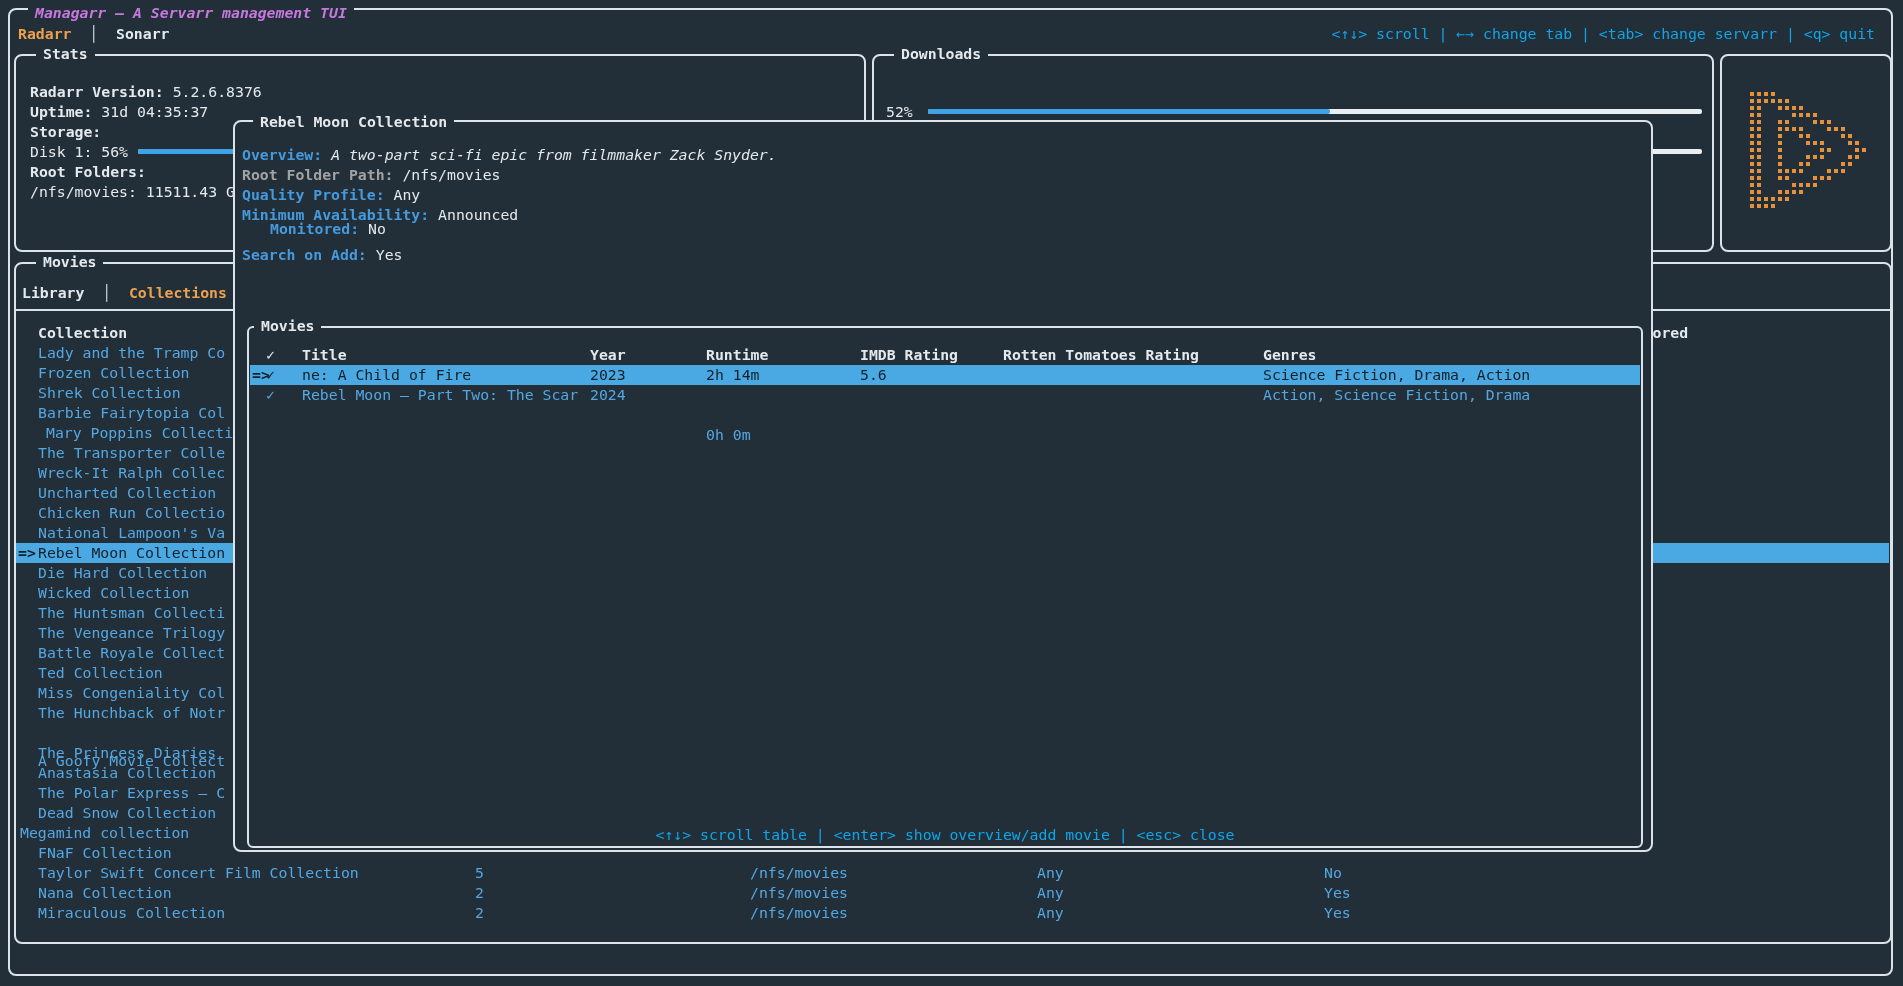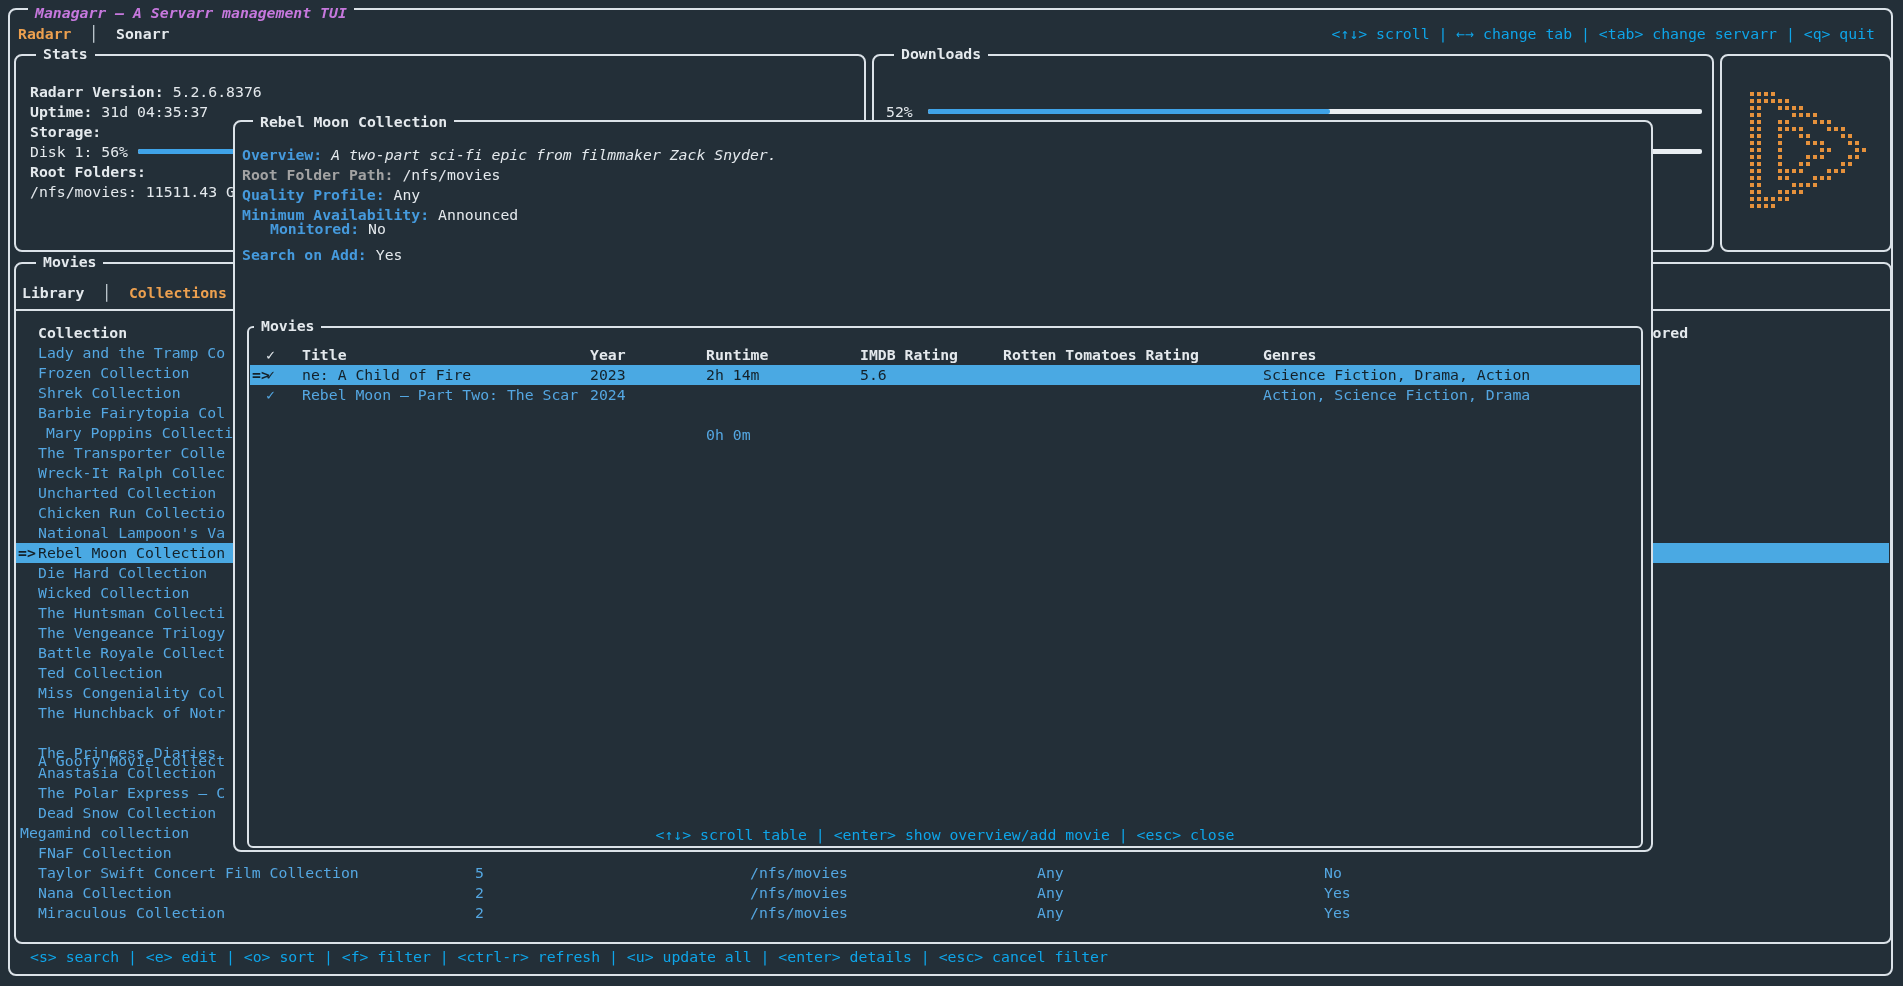--- a/index.html
+++ b/index.html
@@ -311,21 +311,20 @@
           <div class="t blue" style="left: 31px; top: 263px;">✓</div>
           <div class="t blue" style="left: 67px; top: 263px;">Rebel Moon – Part Two: The Scar</div>
           <div class="t blue" style="left: 355px; top: 263px;">2024</div>
           <div class="t blue" style="left: 471px; top: 263px; margin-top: 40px;">0h 0m</div>
           <div class="t blue" style="left: 1028px; top: 263px;">Action, Science Fiction, Drama</div>
         </div>
       </div>
     <div class="t helpc" style="left:12px;top:703px;width:1396px;text-align:center;">&lt;↑↓&gt; scroll table | &lt;enter&gt; show overview/add movie | &lt;esc&gt; close</div>
   </div>
 
-  <div class="t helpc" style="left:30px;top:947px;">&lt;s&gt; search | &lt;e&gt; edit | &lt;o&gt; sort | &lt;f&gt; filter | &lt;ctrl-r&gt; refresh | &lt;u&gt; update all | &lt;enter&gt; details | &lt;esc&gt; cancel filter</div>
 <div class="t " style="left: 30px; top: 142px;">Disk 1: 56%</div>
     <div class="bar" style="left: 138px; top: 149px; width: 716px; background: rgb(233, 238, 242);"></div>
     <div class="bar" style="left: 138px; top: 149px; width: 401px; background: rgb(63, 163, 232);"></div>
     <div class="t " style="left: 30px; top: 182px;">/nfs/movies: 11511.43 GB</div>
     <div class="t " style="left: 886px; top: 102px;">52%</div>
     <div class="bar" style="left: 928px; top: 109px; width: 774px; background: rgb(233, 238, 242);"></div>
     <div class="bar" style="left: 928px; top: 109px; width: 402px; background: rgb(63, 163, 232);"></div>
   </div>
 
 </body></html>

